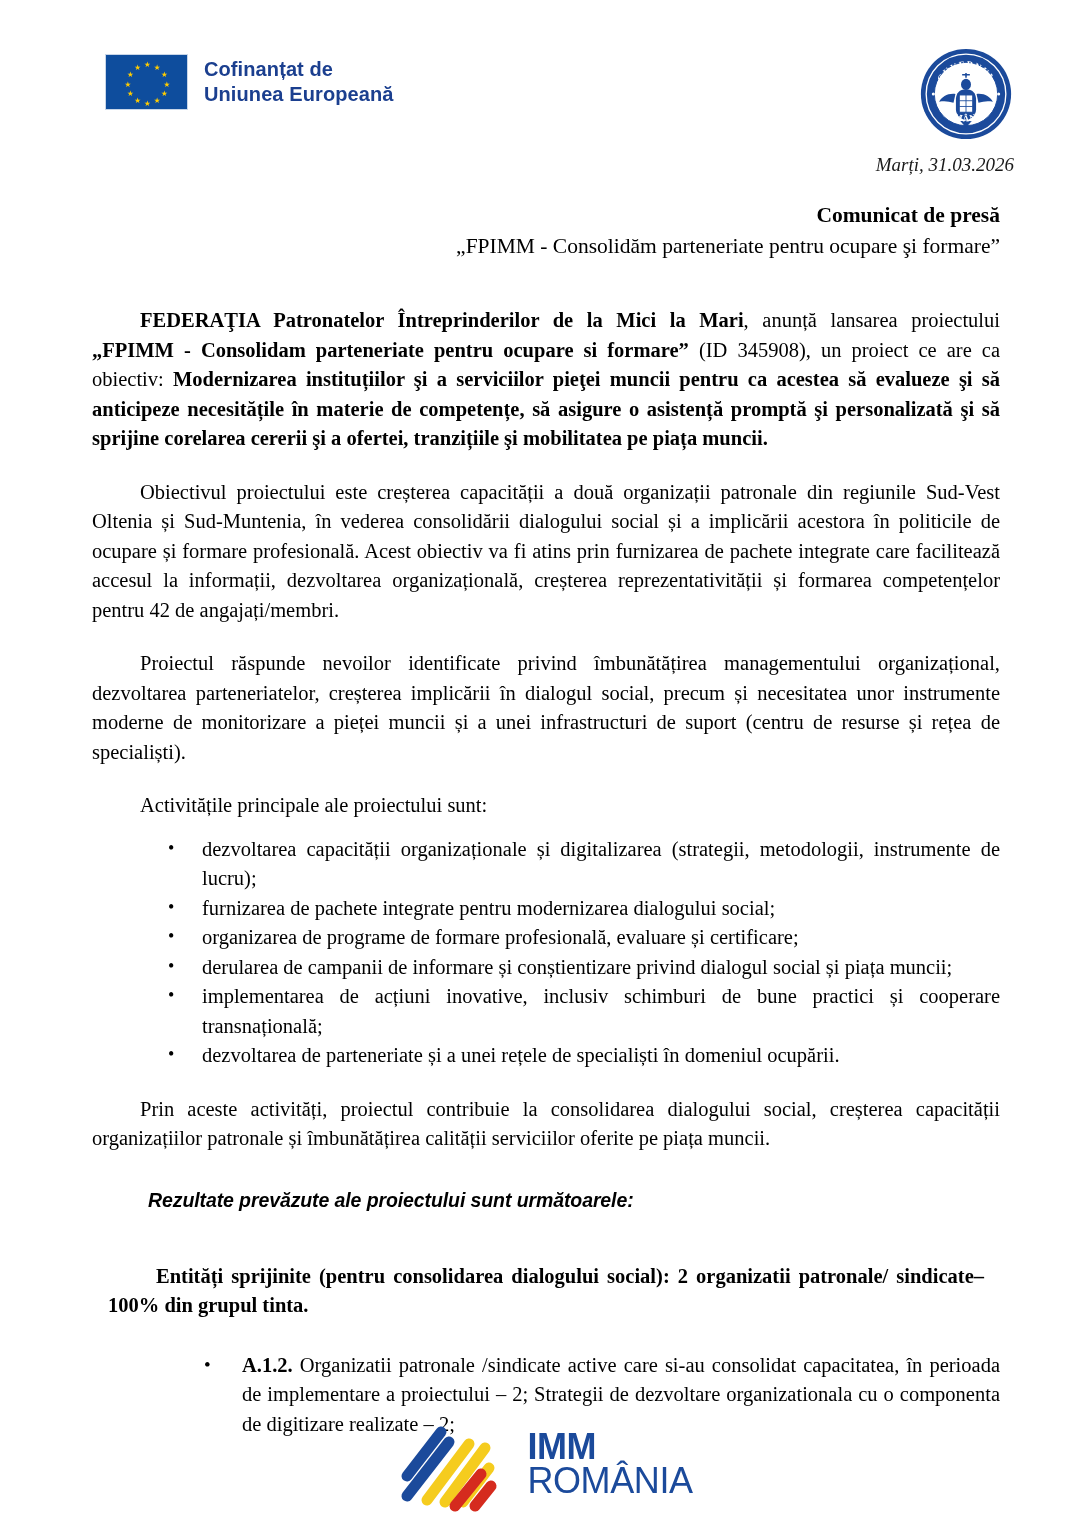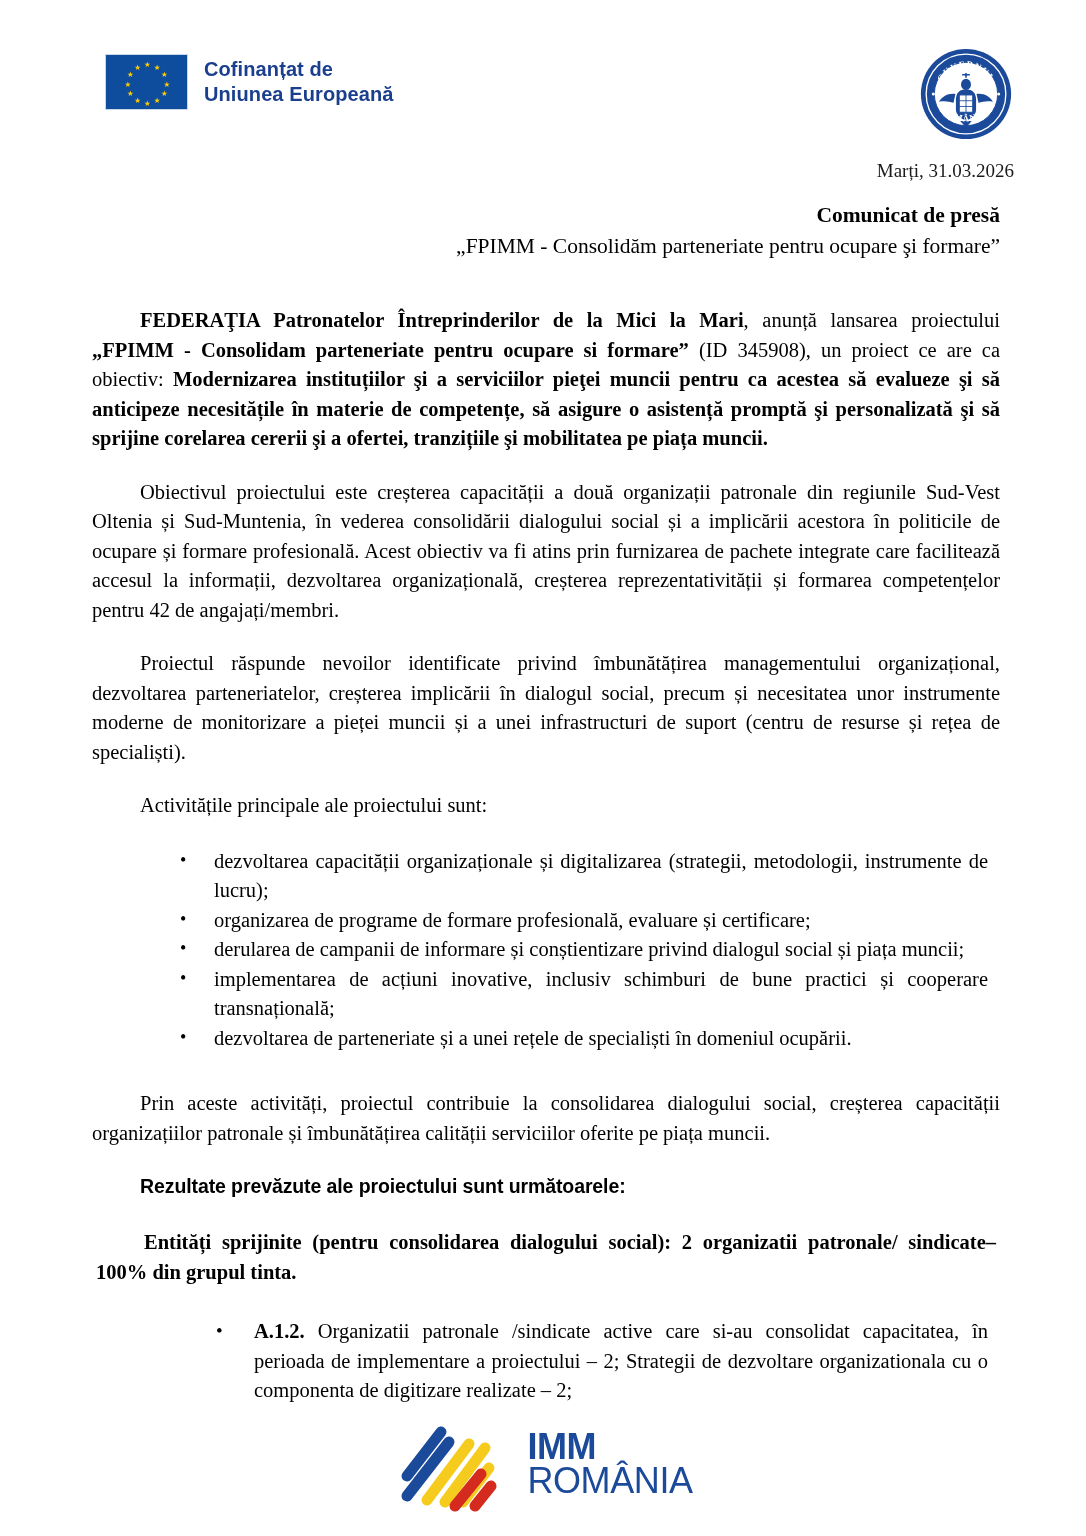--- a/index.html
+++ b/index.html
@@ -80,22 +80,23 @@
     width: 96px;
     height: 96px;
   }
   .gov-seal {
     width: 96px;
     height: 96px;
   }
   .doc-date {
     position: absolute;
     right: 72px;
-    top: 113px;
+    top: 107px;
     font-family: "Liberation Serif", "DejaVu Serif", serif;
+    font-style: italic;
     font-size: 19px;
     line-height: 24px;
     color: #1a1a1a;
     white-space: nowrap;
     text-align: left;
   }
 
   
   .content {
     position: absolute;
@@ -122,21 +123,21 @@
     line-height: 29.5px;
     text-indent: 48px;
   }
   .gap-lg { height: 30px; }
   .gap-md { height: 24px; }
   .gap-sm { height: 14px; }
 
   b, strong { font-weight: bold; }
 
   ul.bullets {
-    margin: 12px;
+    margin: 0;
     padding: 0 0 0 76px;
     list-style: none;
   }
   ul.bullets > li {
     position: relative;
     text-align: justify;
     font-size: 20.5px;
     line-height: 29.5px;
     padding-left: 34px;
     margin: 0;
@@ -159,26 +160,27 @@
   ul.bullets.results > li::before {
     font-size: 19px;
   }
 
   .sans-bold {
     font-family: "Liberation Sans", "DejaVu Sans", sans-serif;
     font-weight: bold;
     font-size: 19.5px;
     line-height: 28px;
     text-indent: 48px;
-    margin: 0;
+    margin: 8px;
     letter-spacing: -0.1px;
+    font-style: italic;
   }
 
   .entities {
-    margin: 4px;
+    margin: 16px;
     text-align: justify;
     font-size: 20.5px;
     line-height: 29.5px;
     font-weight: bold;
     text-indent: 48px;
   }
 
   
   .footer-logo {
     position: absolute;
@@ -302,20 +304,21 @@
     <p class="para">Proiectul răspunde nevoilor identificate privind îmbunătățirea managementului organizațional, dezvoltarea parteneriatelor, creșterea implicării în dialogul social, precum și necesitatea unor instrumente moderne de monitorizare a pieței muncii și a unei infrastructuri de suport (centru de resurse și rețea de specialiști).</p>
 
     <div class="gap-md"></div>
 
     <p class="para">Activitățile principale ale proiectului sunt:</p>
 
     <div class="gap-sm"></div>
 
     <ul class="bullets">
       <li>dezvoltarea capacității organizaționale și digitalizarea (strategii, metodologii, instrumente de lucru);</li>
+      <li>furnizarea de pachete integrate pentru modernizarea dialogului social;</li>
       <li>organizarea de programe de formare profesională, evaluare și certificare;</li>
       <li>derularea de campanii de informare și conștientizare privind dialogul social și piața muncii;</li>
       <li>implementarea de acțiuni inovative, inclusiv schimburi de bune practici și cooperare transnațională;</li>
       <li>dezvoltarea de parteneriate și a unei rețele de specialiști în domeniul ocupării.</li>
     </ul>
 
     <div class="gap-md"></div>
 
     <p class="para">Prin aceste activități, proiectul contribuie la consolidarea dialogului social, creșterea capacității organizațiilor patronale și îmbunătățirea calității serviciilor oferite pe piața muncii.</p>
 

